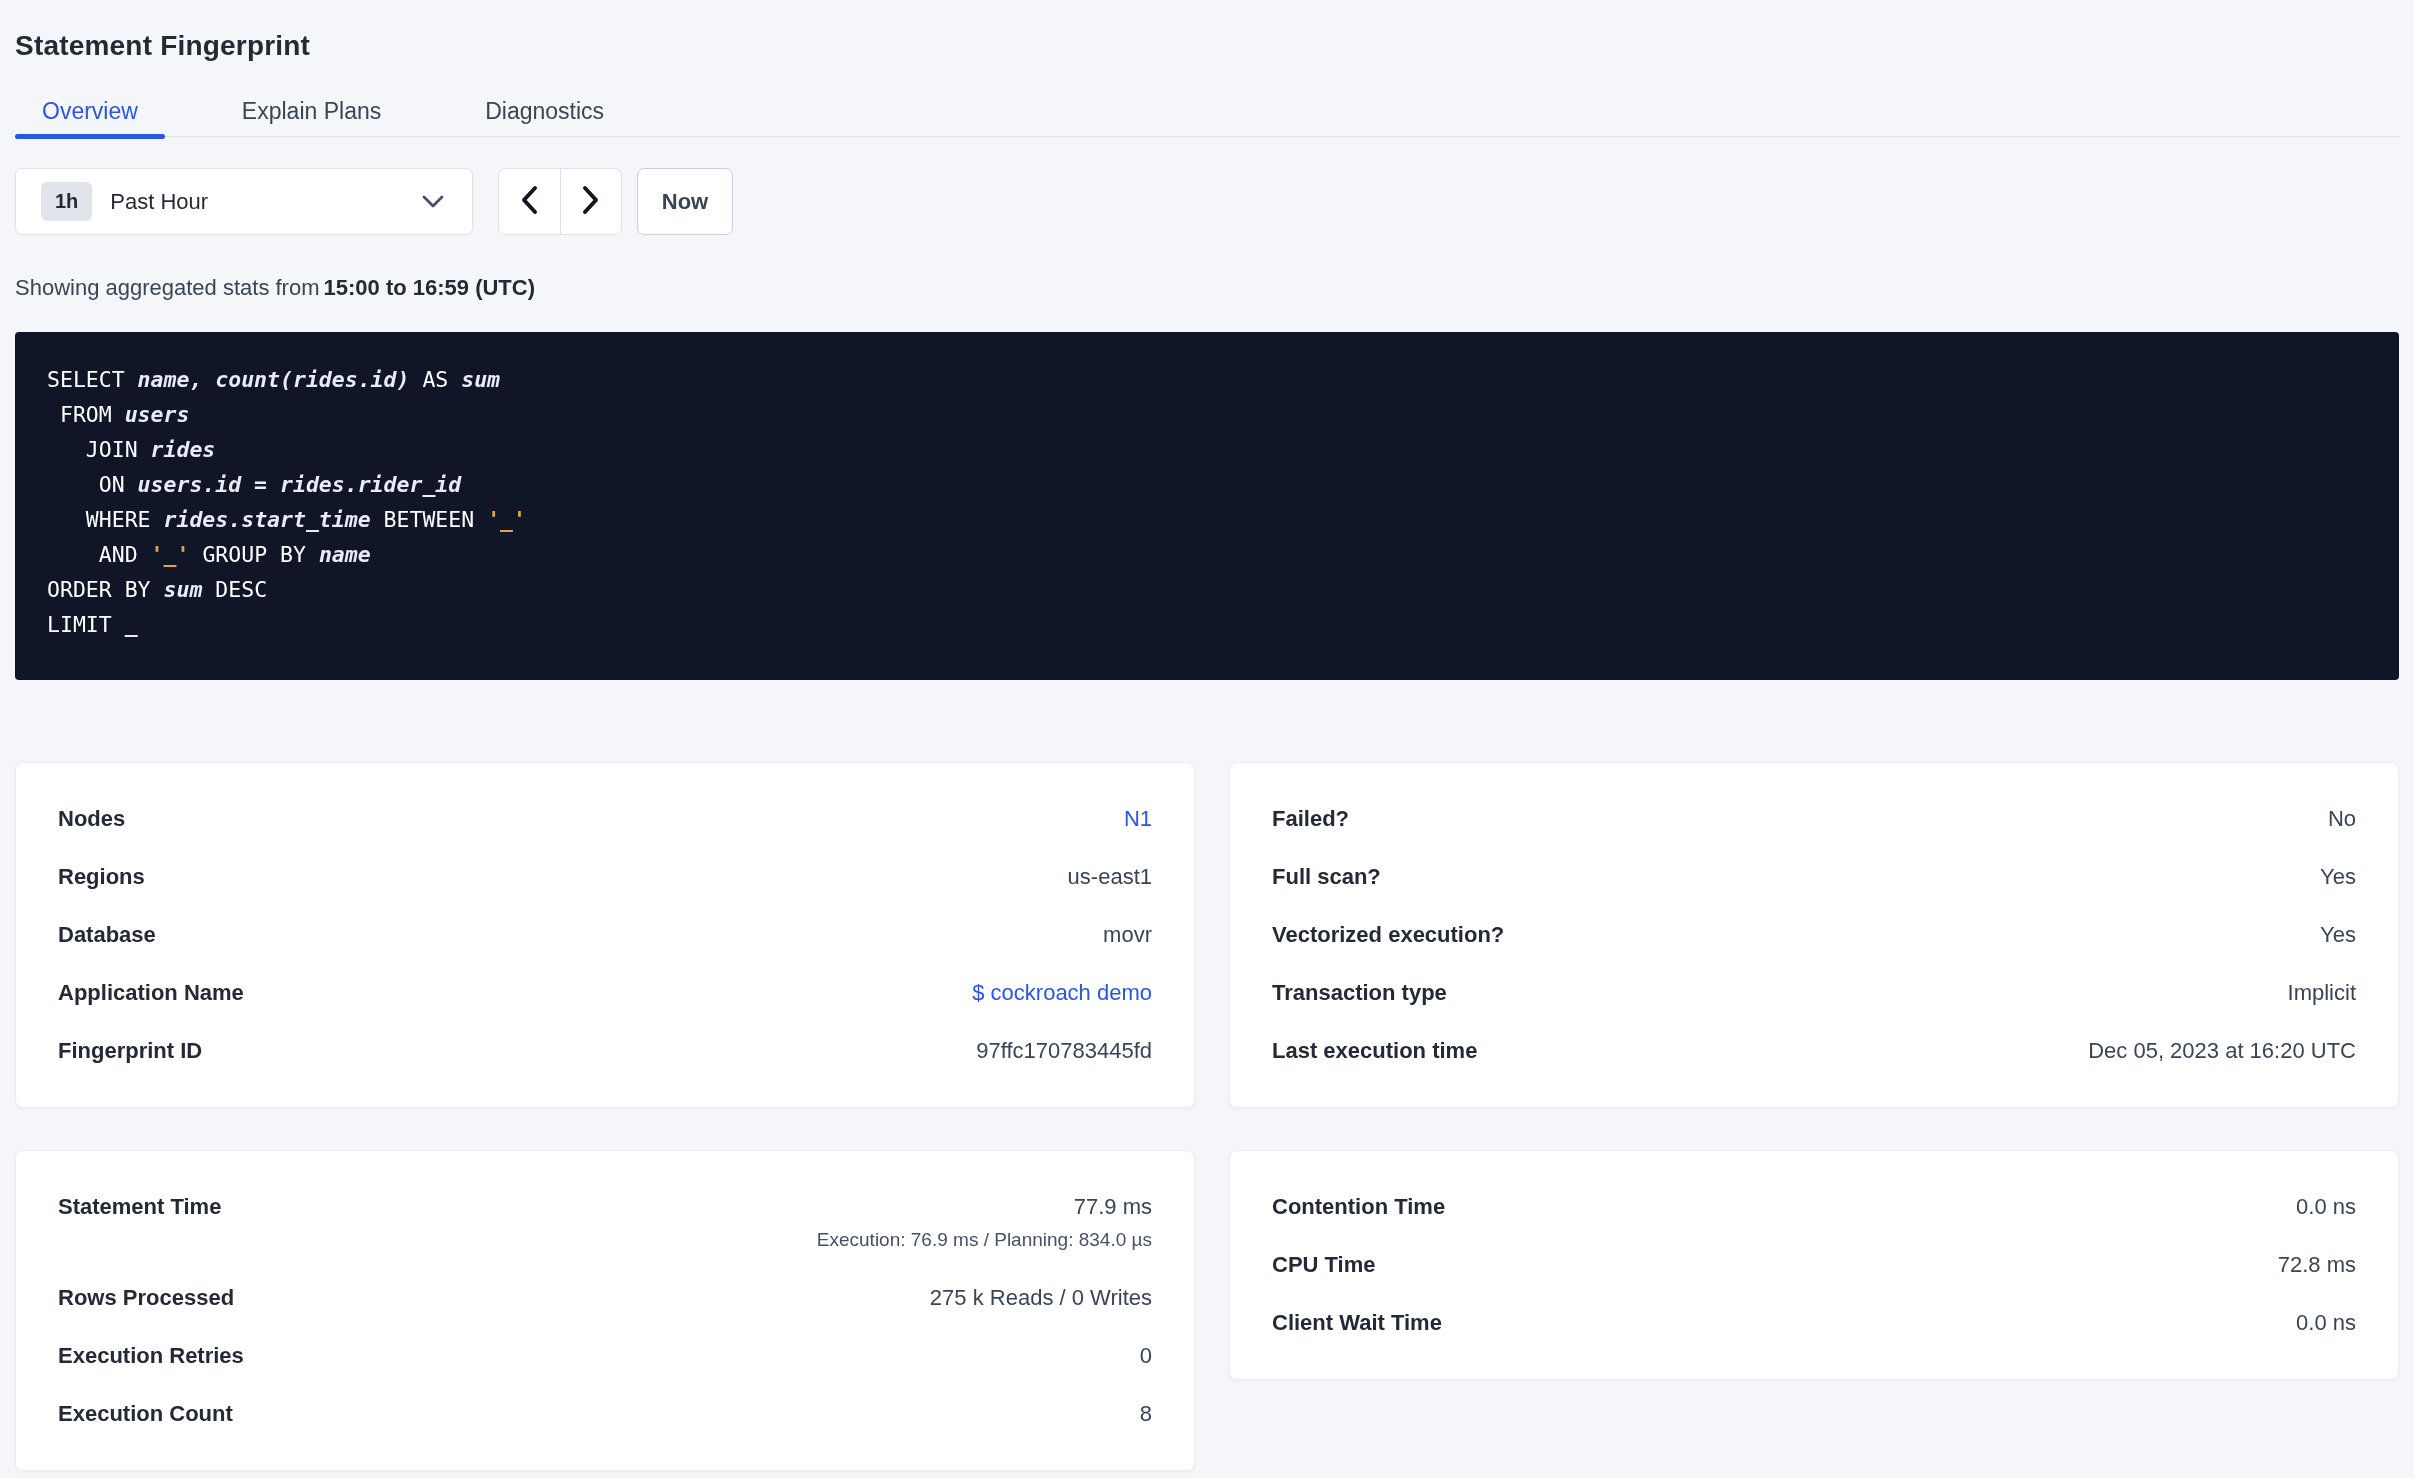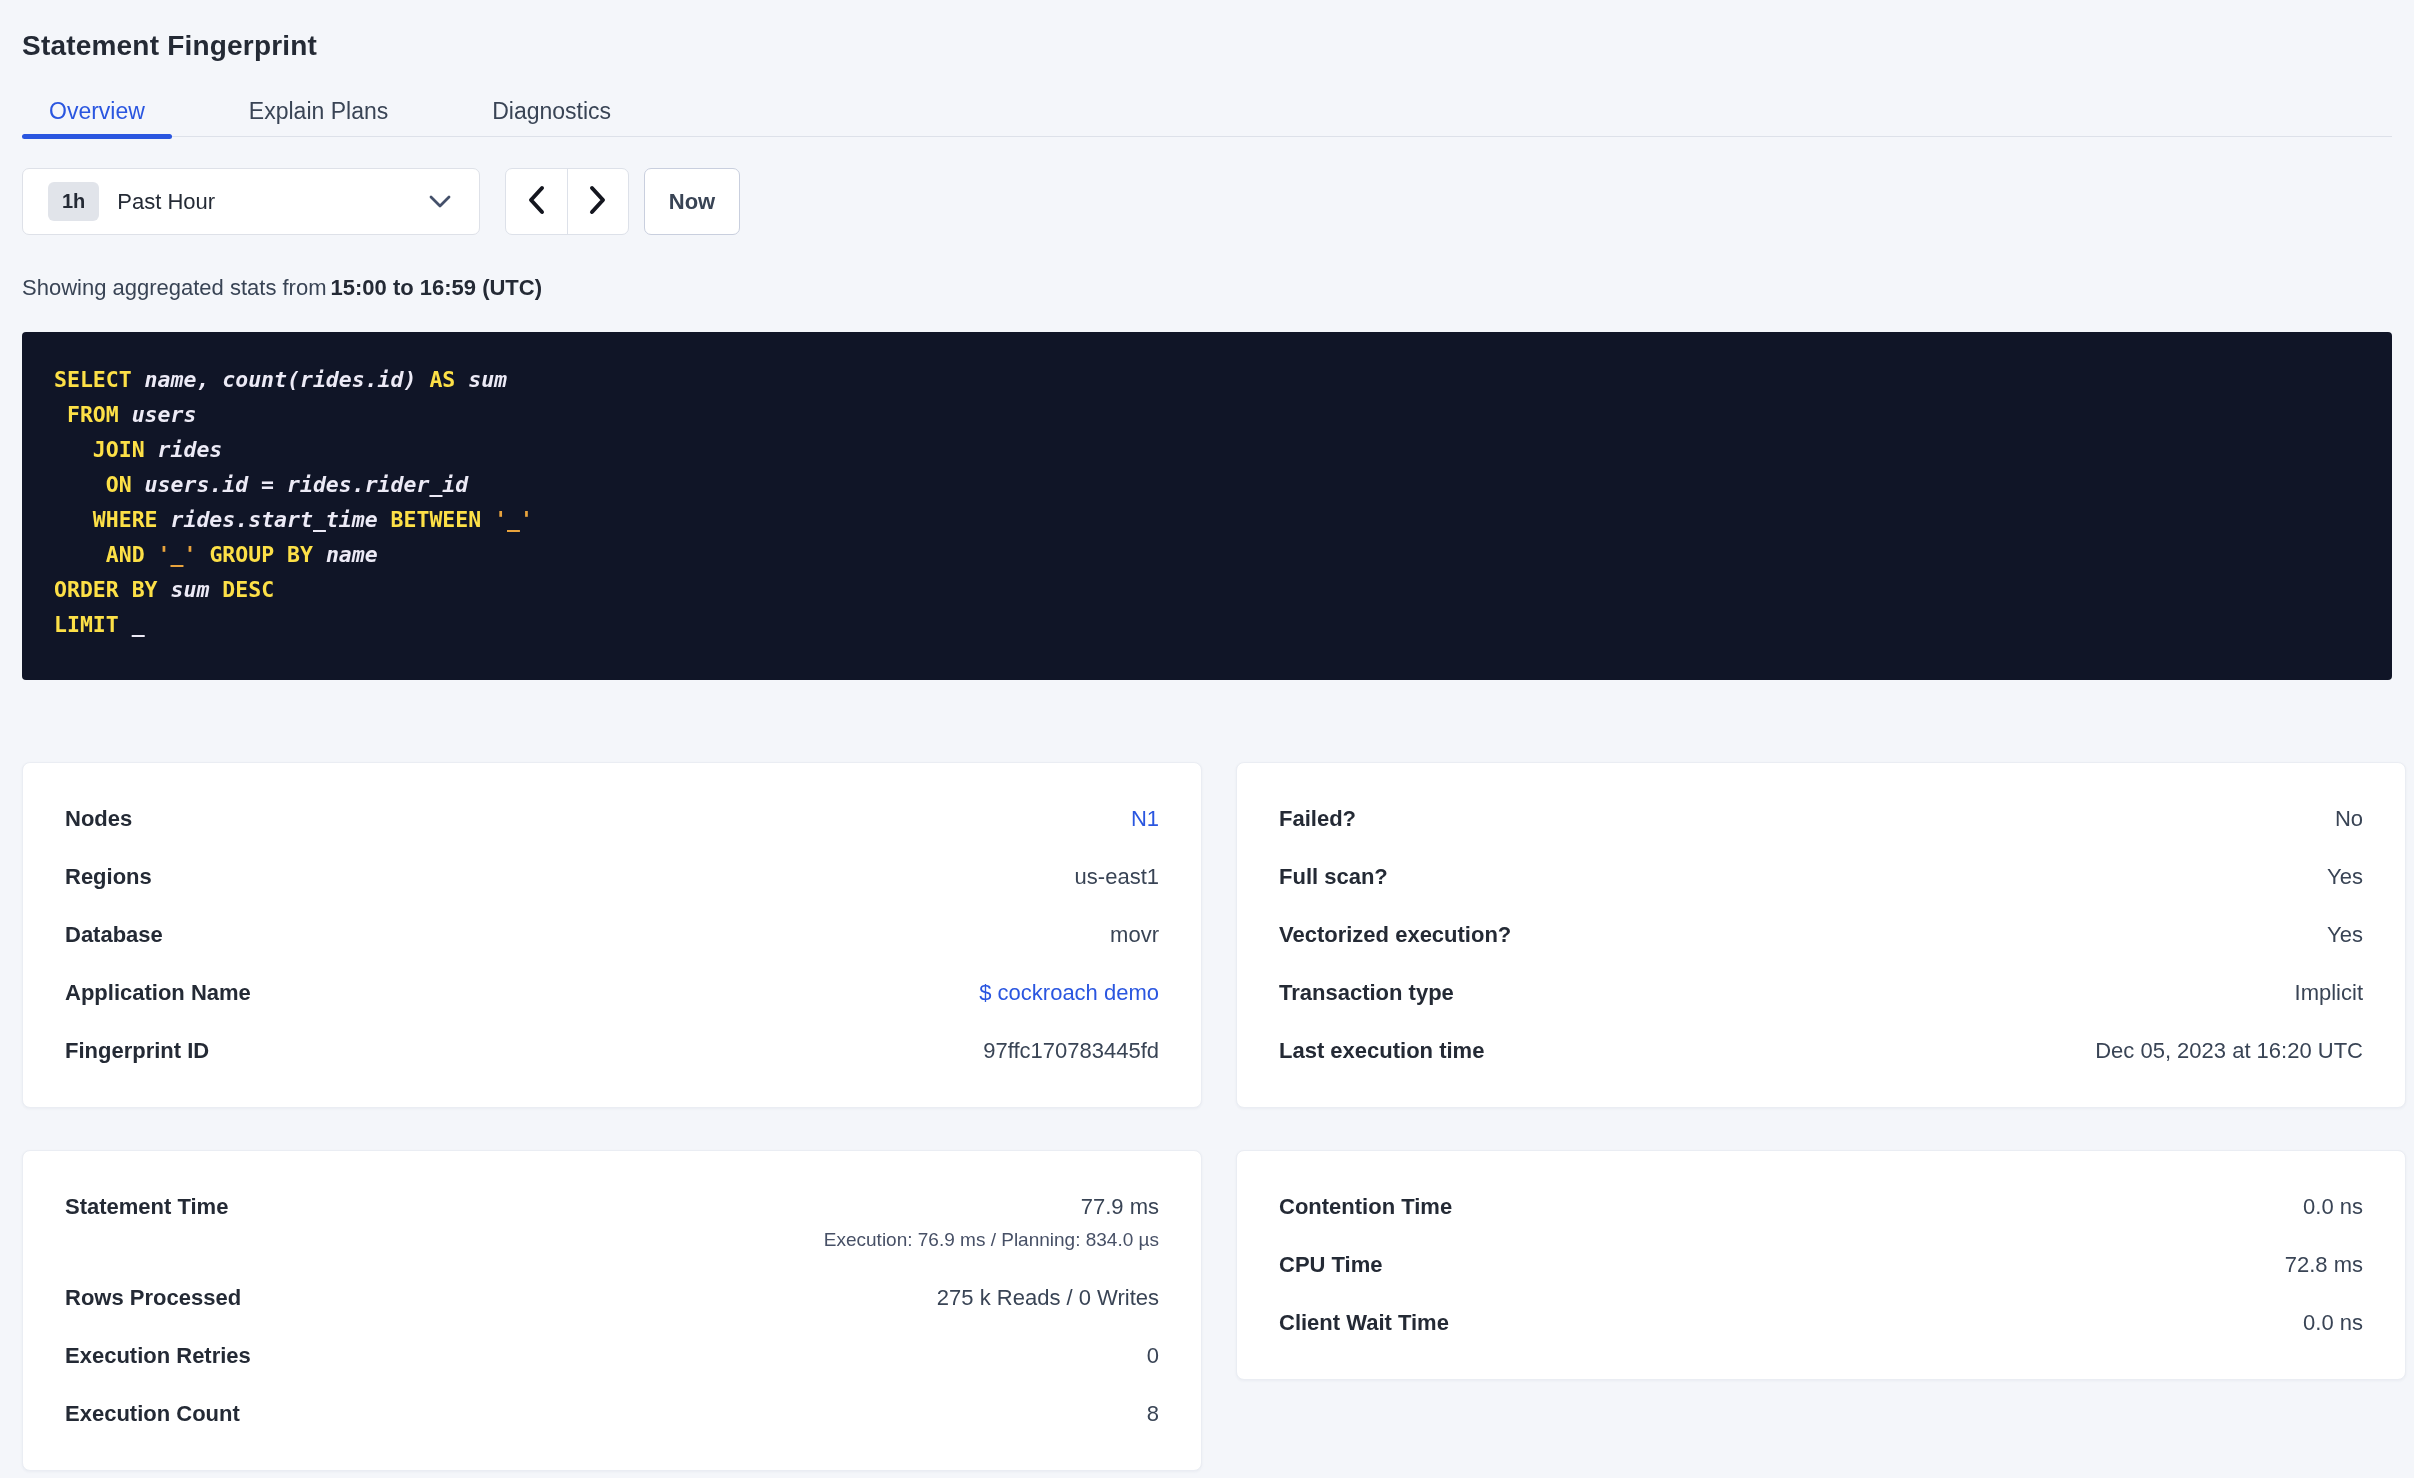--- a/index.html
+++ b/index.html
@@ -2,21 +2,21 @@
 <html><head>
 <meta charset="utf-8">
 <style>
   * { margin:0; padding:0; box-sizing:border-box; }
   html,body { width:2414px; height:1478px; overflow:hidden; }
   body {
     background:#F4F6FA;
     font-family:"Liberation Sans", sans-serif;
     color:#242A35;
   }
-  .container { padding:0 22px; }
+  .container { padding:0 15px; }
 
   
   .page-title {
     margin-top:30px;
     font-size:28px;
     font-weight:700;
     color:#242A35;
     letter-spacing:.2px;
   }
 
@@ -120,21 +120,21 @@
     border-radius:4px;
     padding:30px 32px;
     height:348px;
   }
   .sql-line {
     font-family:"DejaVu Sans Mono", monospace;
     font-size:21.5px;
     line-height:35px;
     white-space:pre;
   }
-  .tk-kw  { color:#fde047; font-weight:700; }
+  .tk-kw  { color:#ffffff; font-weight:400; }
   .tk-id  { color:#ECEAF6; font-weight:600;font-style:italic; }
   .tk-lit { color:#E8A33D; font-weight:600; }
 
   
   .cards {
     display:grid;
     grid-template-columns:1180px 1170px;
     column-gap:34px;
     row-gap:42px;
     align-items:start;

